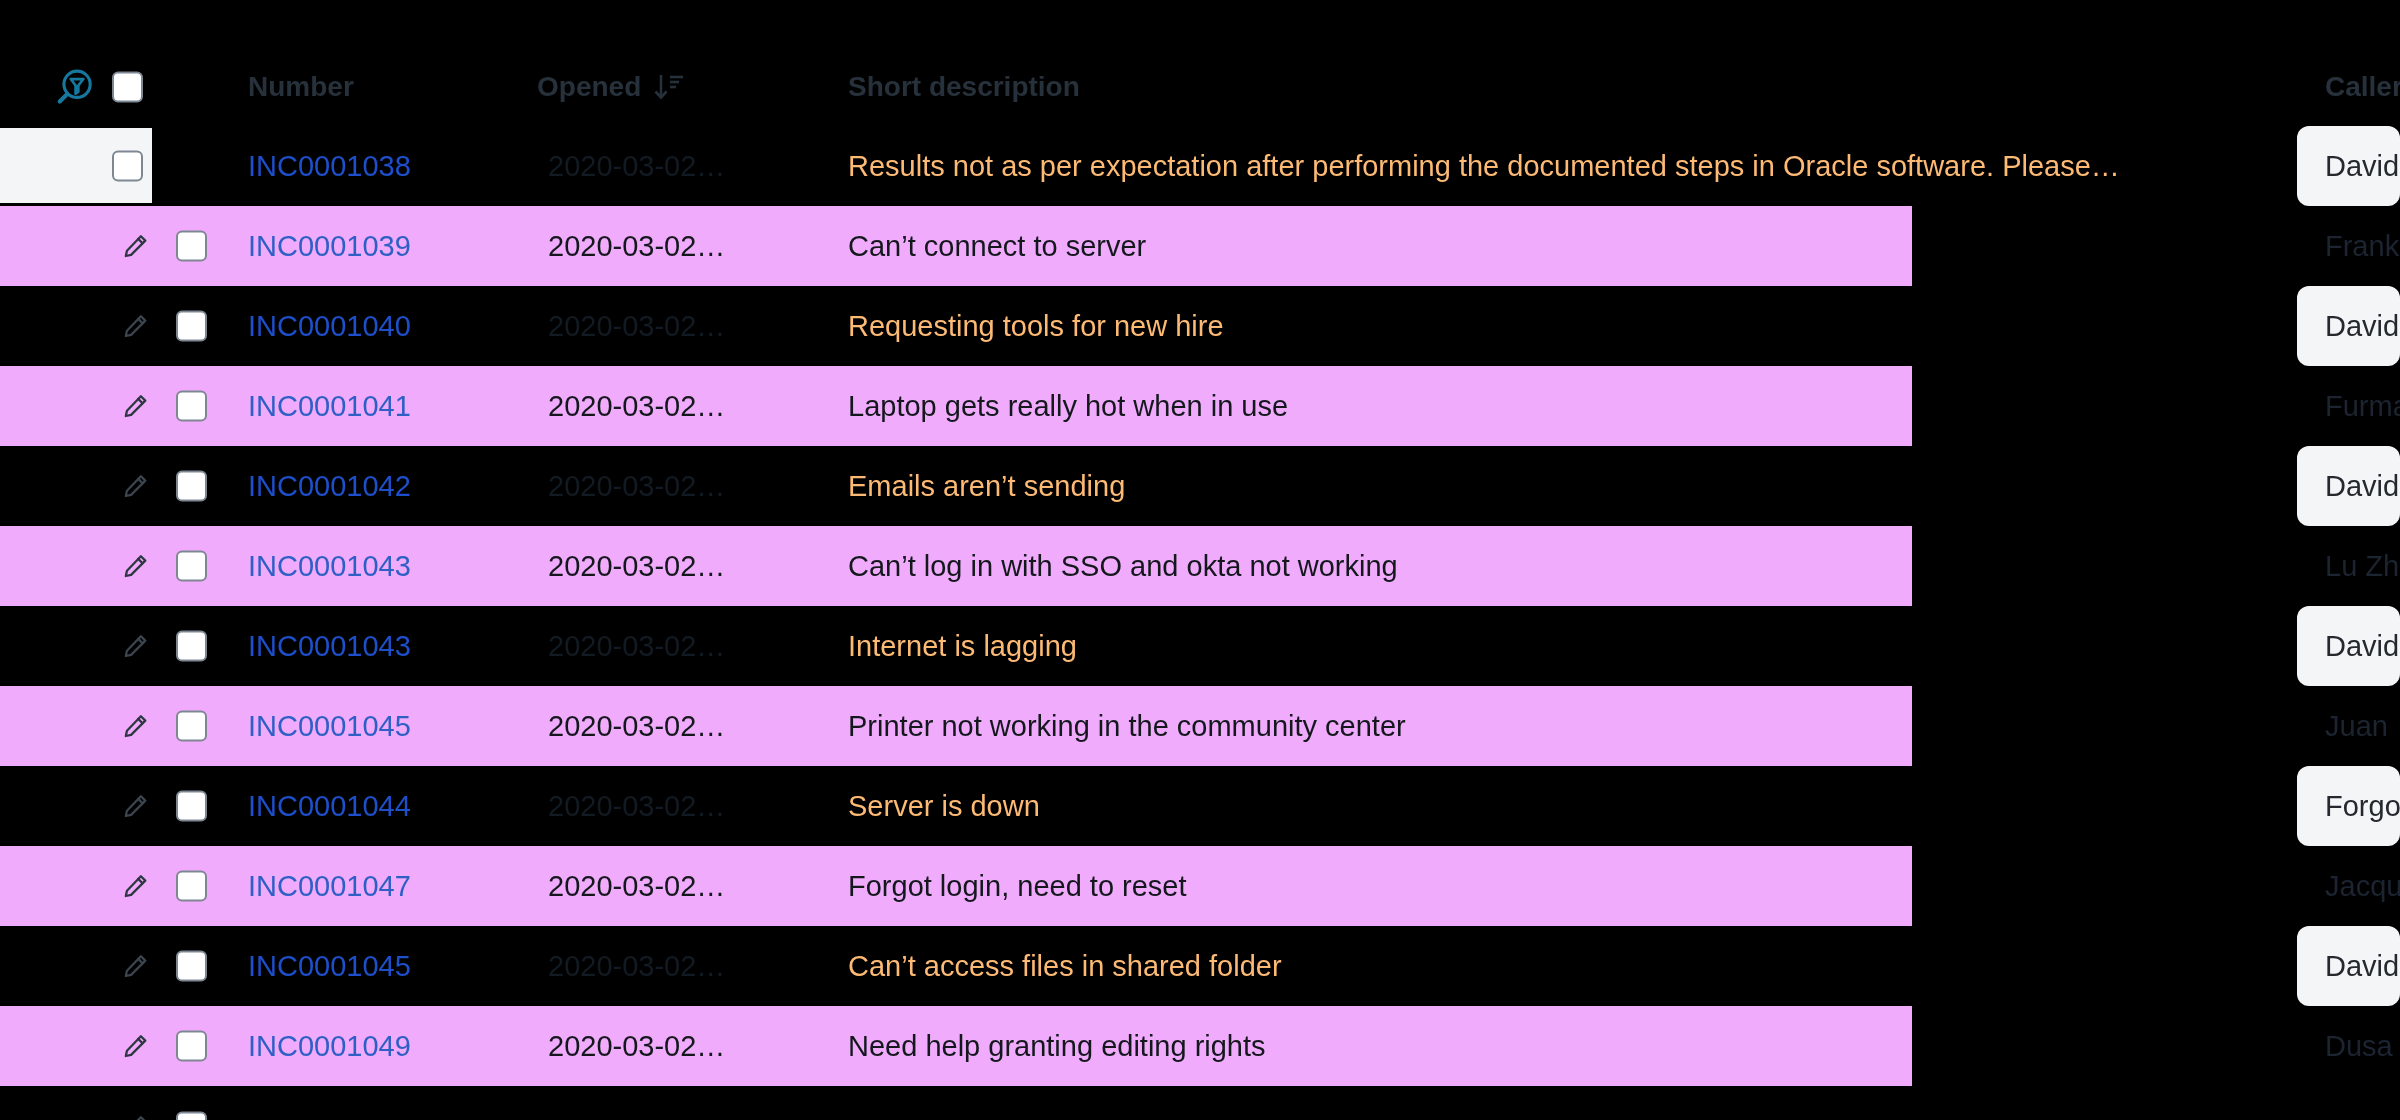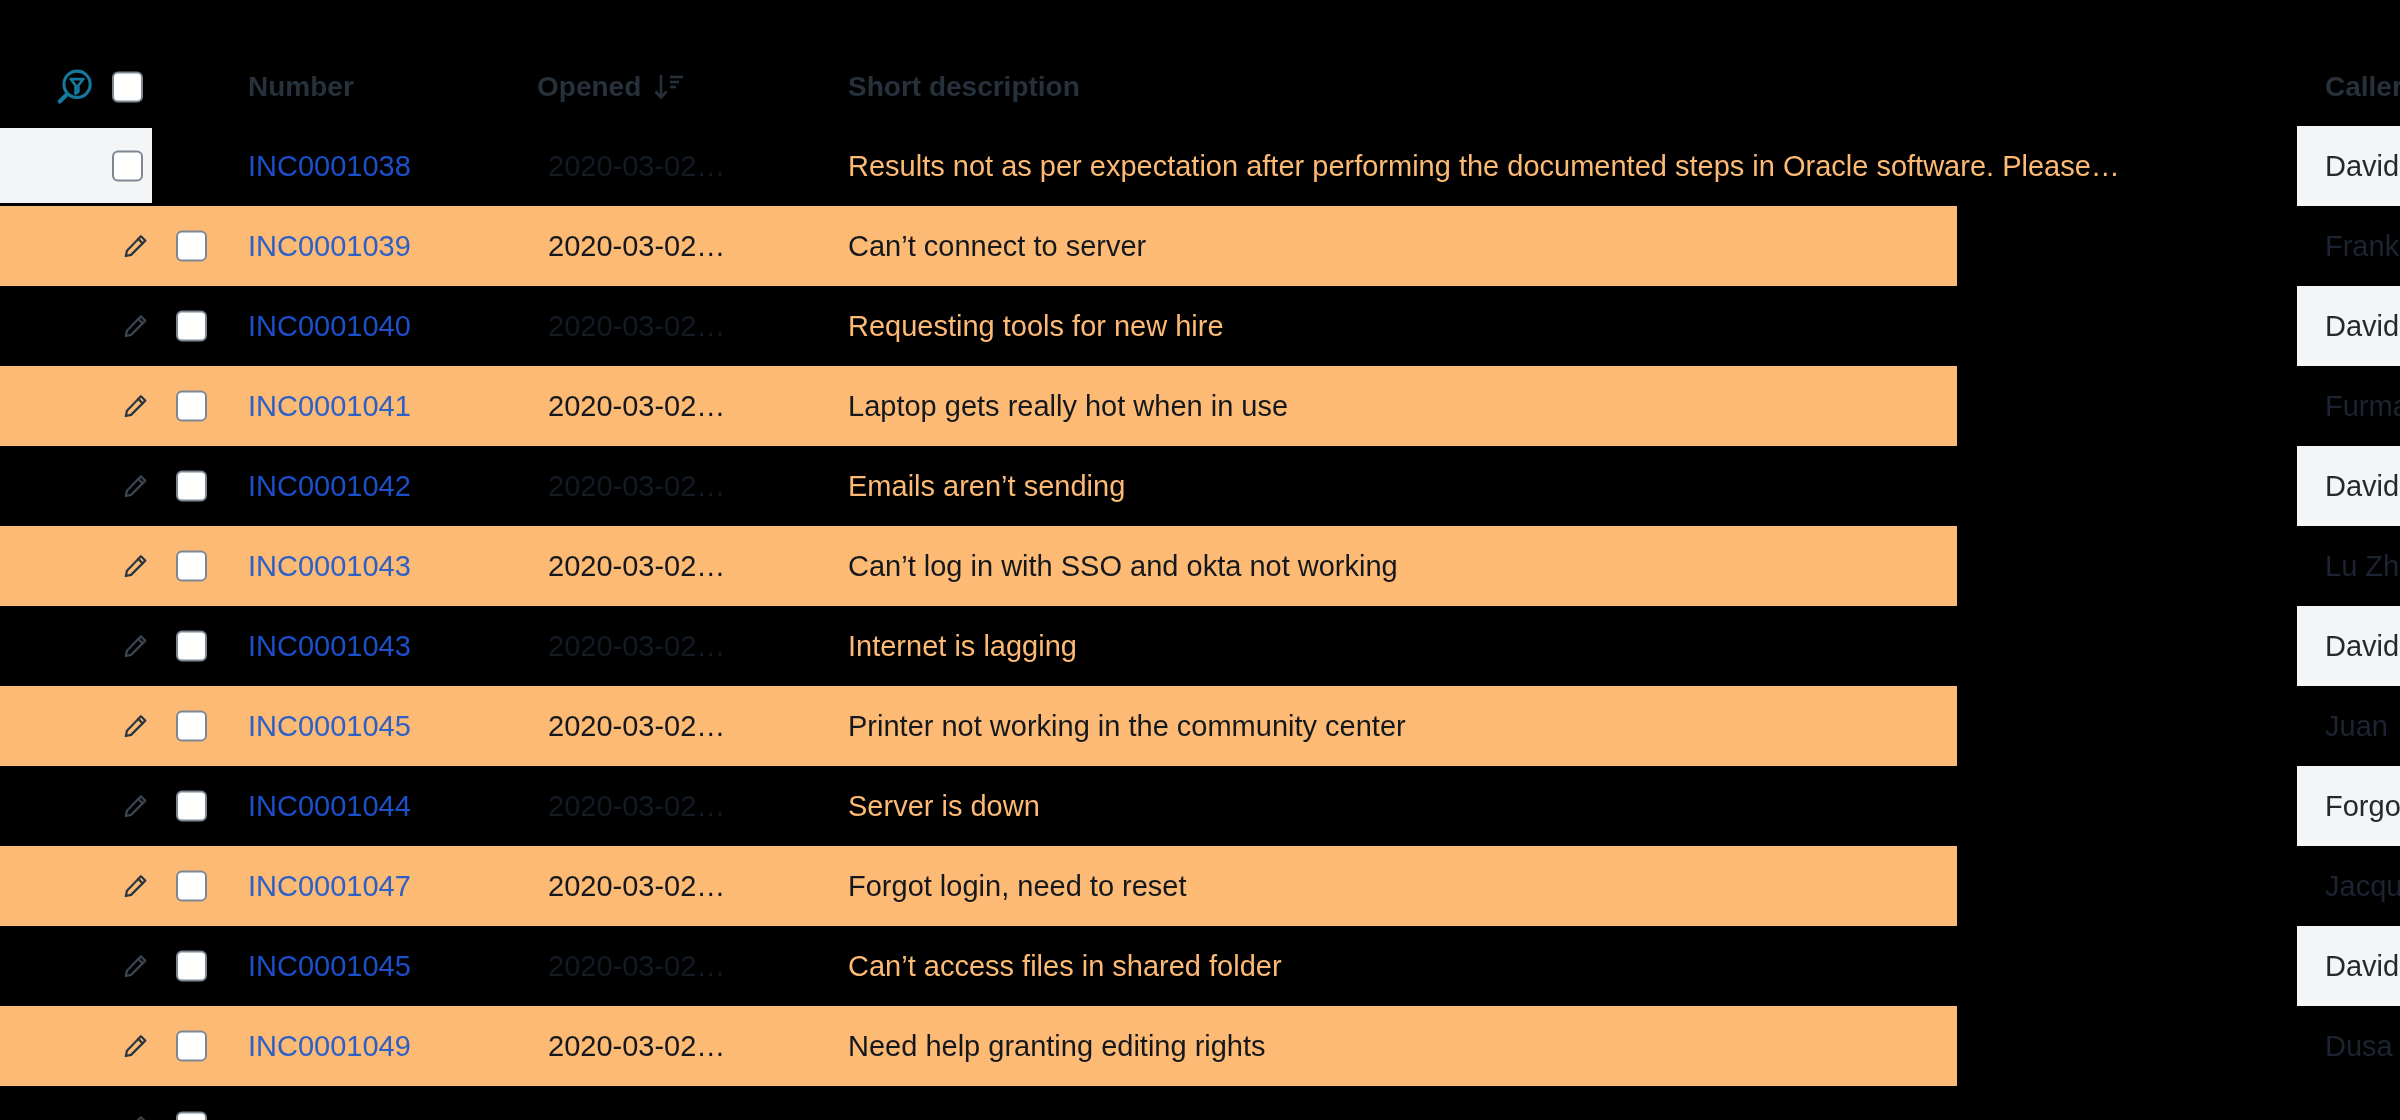--- a/index.html
+++ b/index.html
@@ -18,38 +18,38 @@
   .sort-icon{position:absolute;left:652px;top:50%;transform:translateY(-50%);width:34px;height:32px;}
   .filter-btn{position:absolute;left:56px;top:20px;width:40px;height:42px;cursor:pointer;}
   
   .checkbox{
     position:absolute;left:176px;top:50%;transform:translateY(-50%);
     width:31px;height:31px;background:#fff;border:2.5px solid #7d8893;border-radius:6px;
     box-sizing:border-box;cursor:pointer;
   }
   .header .checkbox,.row.first .checkbox{left:112px;}
   
-  .row{position:absolute;left:0;width:1912px;height:80px;padding-left:45px;}
-  .row.light{background:#fdba74;}
+  .row{position:absolute;left:0;width:1912px;height:80px;}
+  .row.light{background:#f0abfc;}
   .row.dark,.row.empty{background:#000;}
   .row.first::before{content:"";position:absolute;left:0;top:2px;height:75px;width:152px;background:#f4f5f7;}
   .pencil{position:absolute;left:122px;top:50%;transform:translateY(-50%);width:27px;height:27px;cursor:pointer;}
   .pencil svg{display:block;width:27px;height:27px;}
   .row.light .pencil path{stroke:#2c3742;}
   .row.dark .pencil path,.row.empty .pencil path{stroke:#3b454f;}
   .cell{position:absolute;top:50%;transform:translateY(-50%);font-size:29px;white-space:nowrap;}
   .number{left:248px;text-decoration:none;cursor:pointer;}
   .row.light .number{color:#2d5fc5;}
   .row.dark .number{color:#1d4fca;}
   .opened{left:548px;}
   .desc{left:848px;}
   .row.light .opened,.row.light .desc{color:#14181d;}
   .row.dark .opened{color:#121a23;}
   .row.dark .desc{color:#fdba74;}
-  .caller-cell{position:absolute;left:2297px;top:0;width:103px;height:100%;}
+  .caller-cell{position:absolute;left:2297px;top:0;width:103px;height:100%;border-radius:12px;}
   .row.dark .caller-cell{background:#f4f5f7;}
   .row.light .caller-cell{background:#000;}
   .caller{position:absolute;left:28px;top:50%;transform:translateY(-50%);font-size:29px;white-space:nowrap;}
   .row.dark .caller{color:#23292f;}
   .row.light .caller{color:#1b2430;}
 </style>
 </head>
 <body>
 
 <div class="screen">

